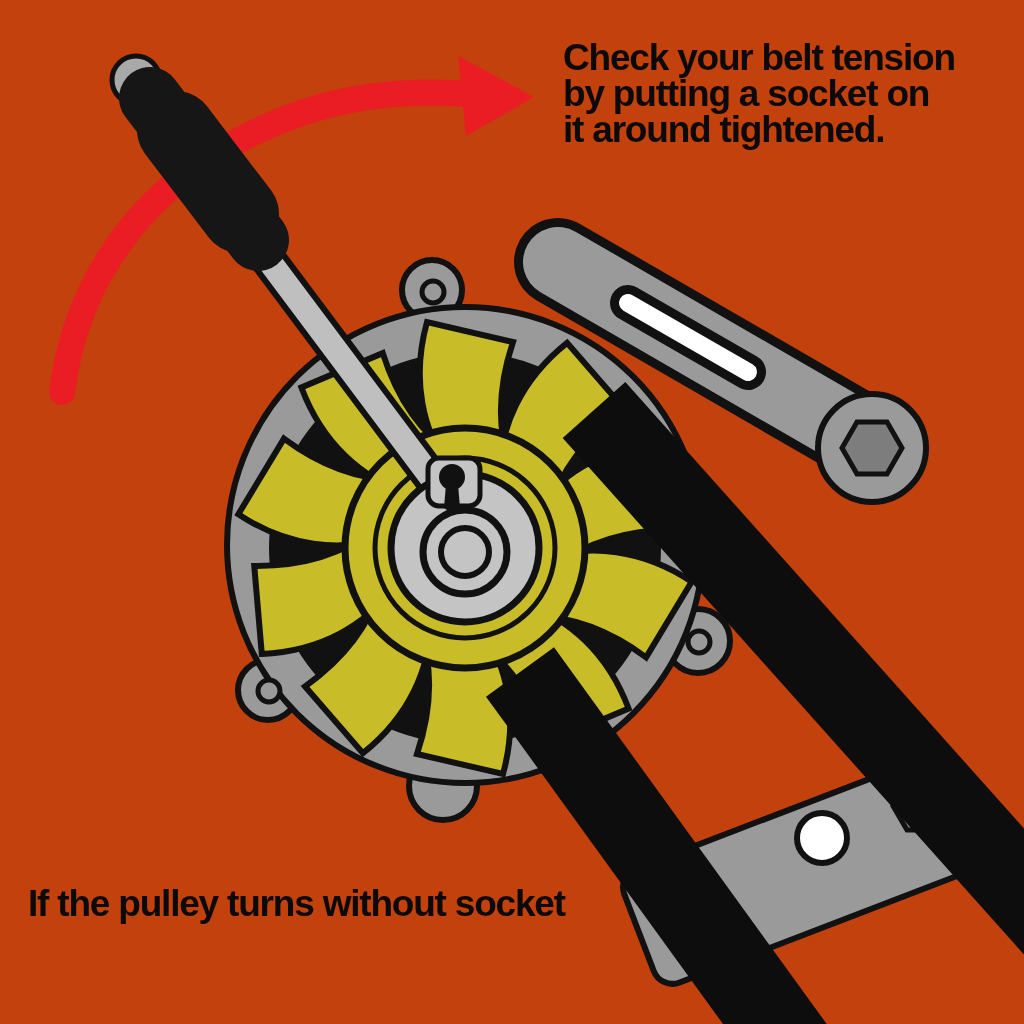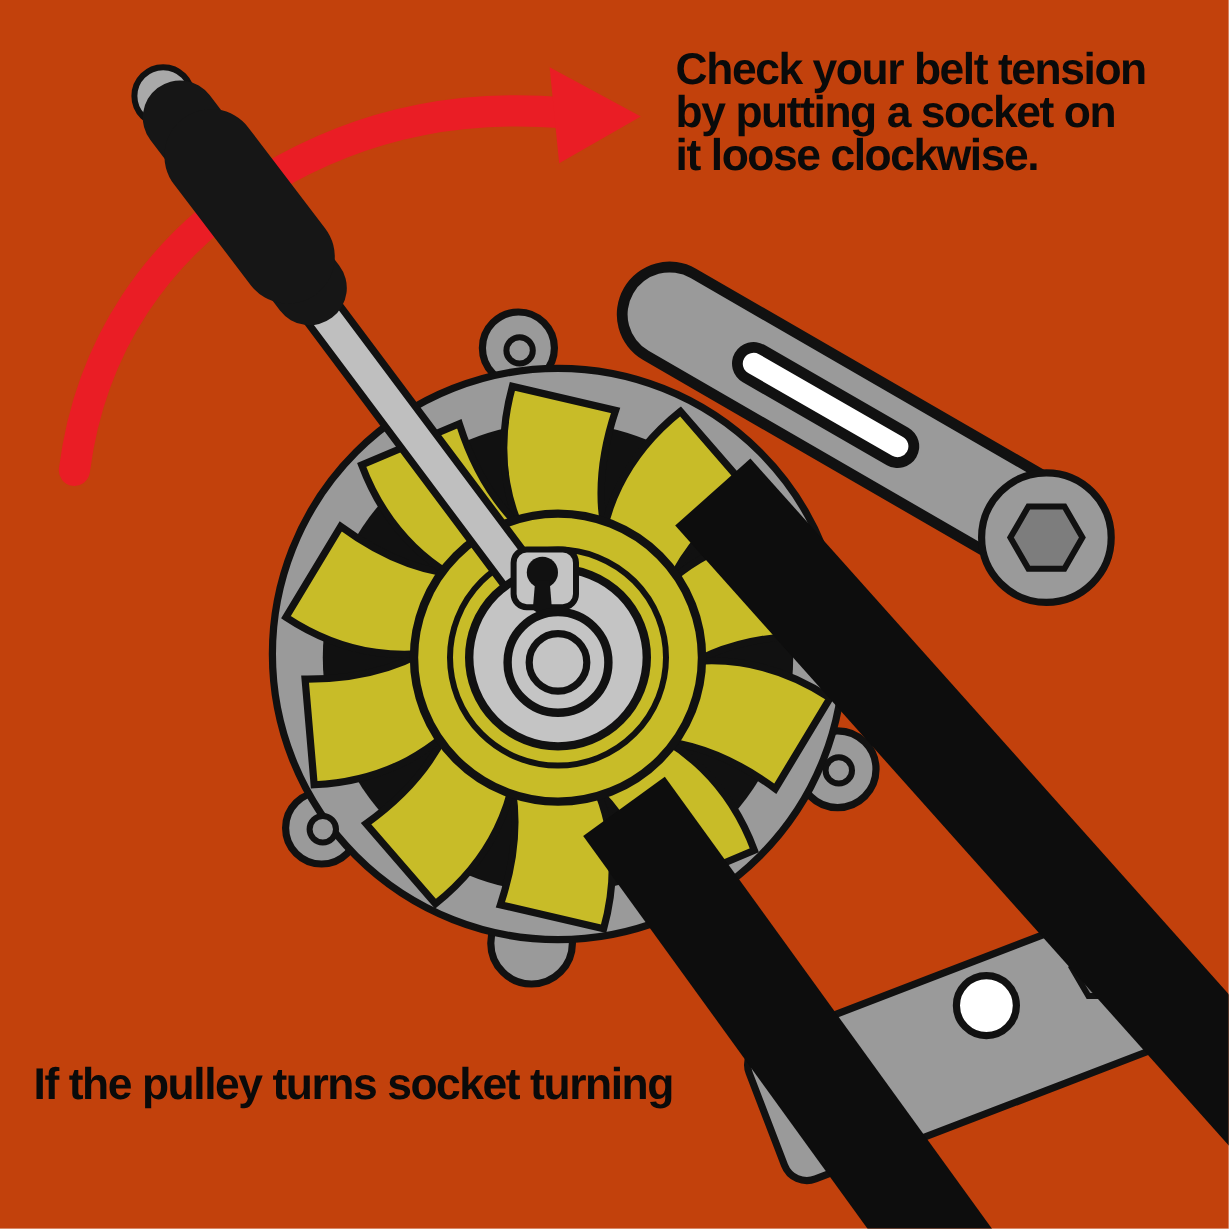--- a/index.html
+++ b/index.html
@@ -94,20 +94,20 @@
       <circle cx="452" cy="477" r="13" fill="#111111"></circle>
       <path d="M 446 484 L 444 508 Q 452 515 460 508 L 458 484 Z" fill="#111111"></path>
       <circle cx="465" cy="552" r="42" class="sockgray oln" stroke-width="7"></circle>
       <circle cx="465" cy="552" r="24" class="sockgray oln" stroke-width="6"></circle>
     </g>
   </svg>
 
   <div id="caption-top" class="caption">
     <div>Check your belt tension</div>
     <div>by putting a socket on</div>
-    <div>it loose clockwise.</div>
+    <div>it around tightened.</div>
   </div>
 
   <div id="caption-bottom" class="caption">
-    <div>If the pulley turns socket turning</div>
+    <div>If the pulley turns without socket</div>
   </div>
 
 </div>
 
 </body></html>

